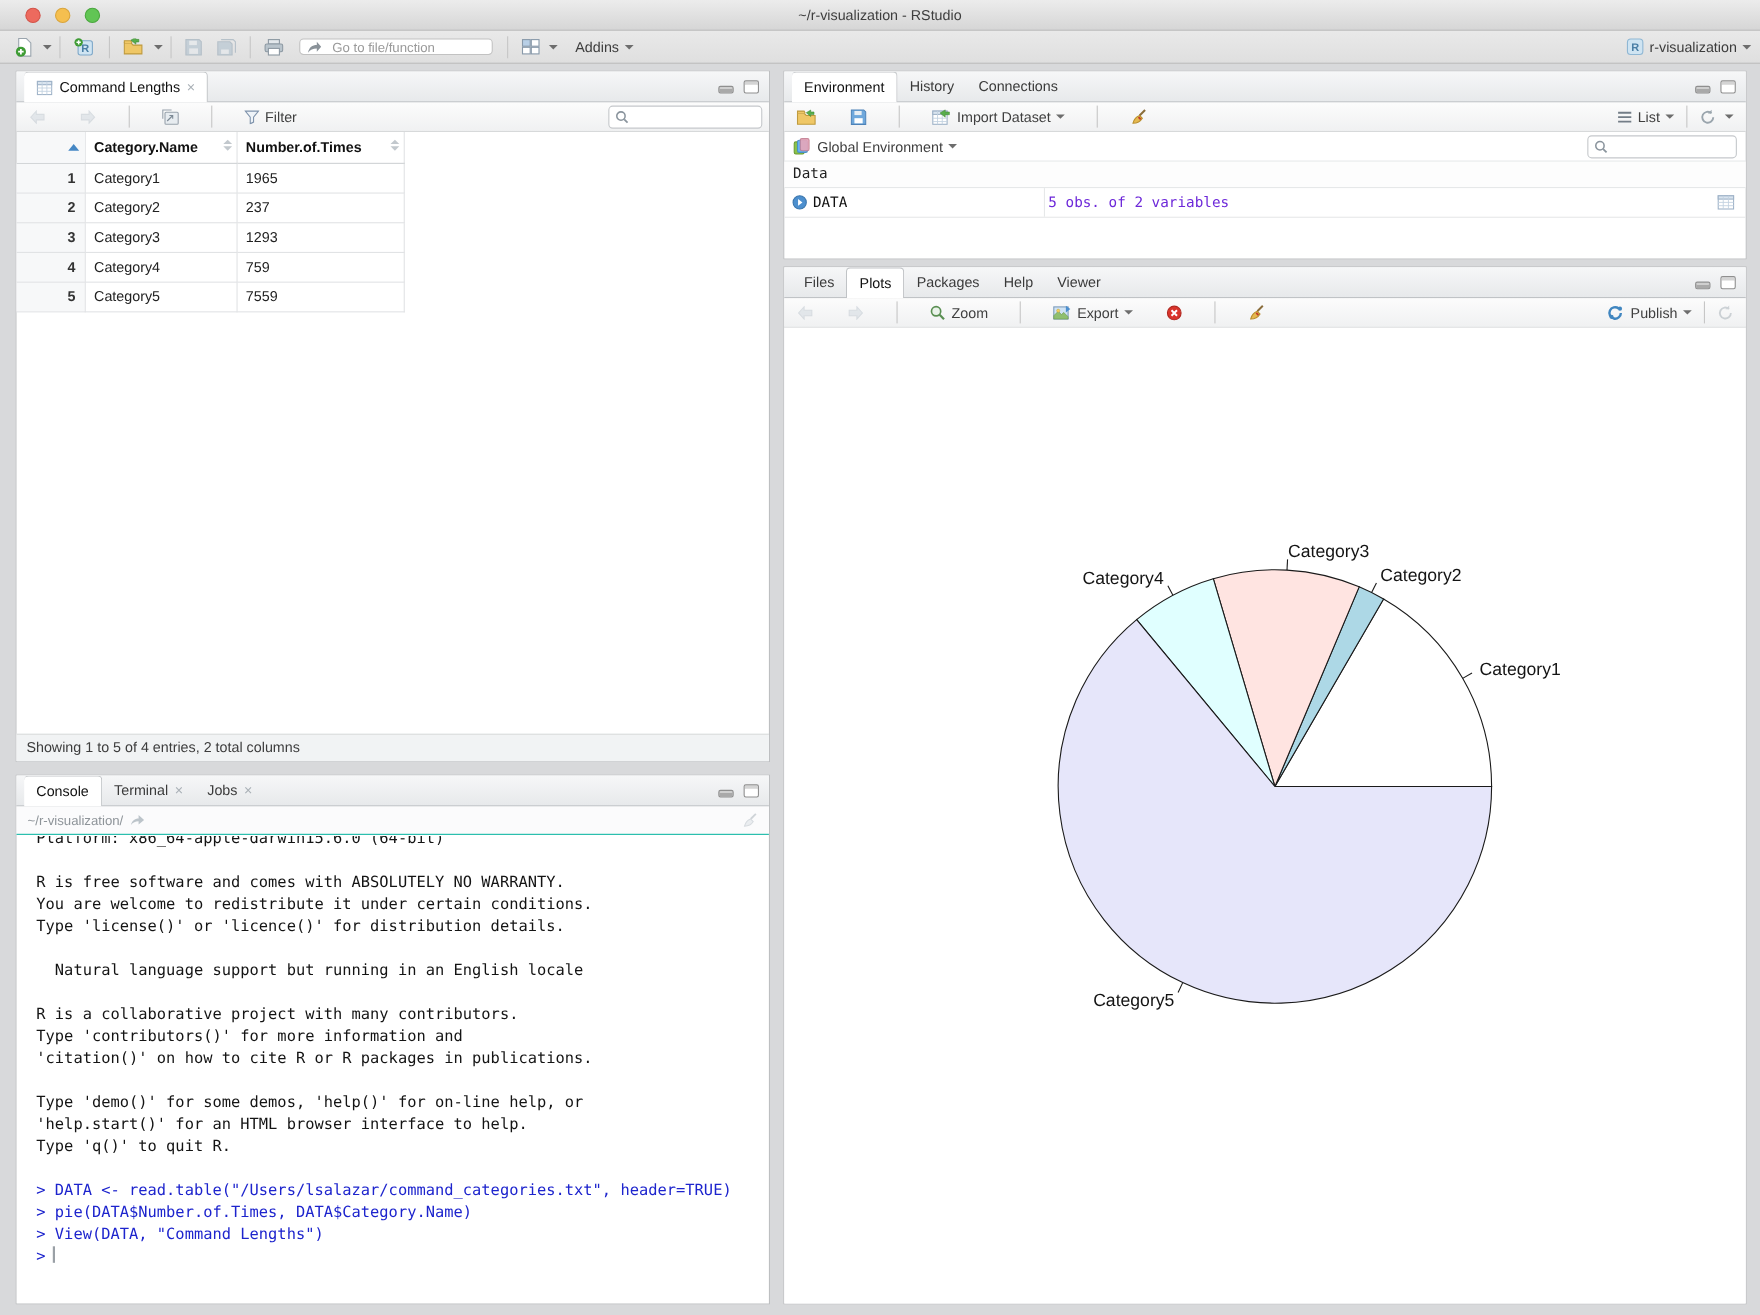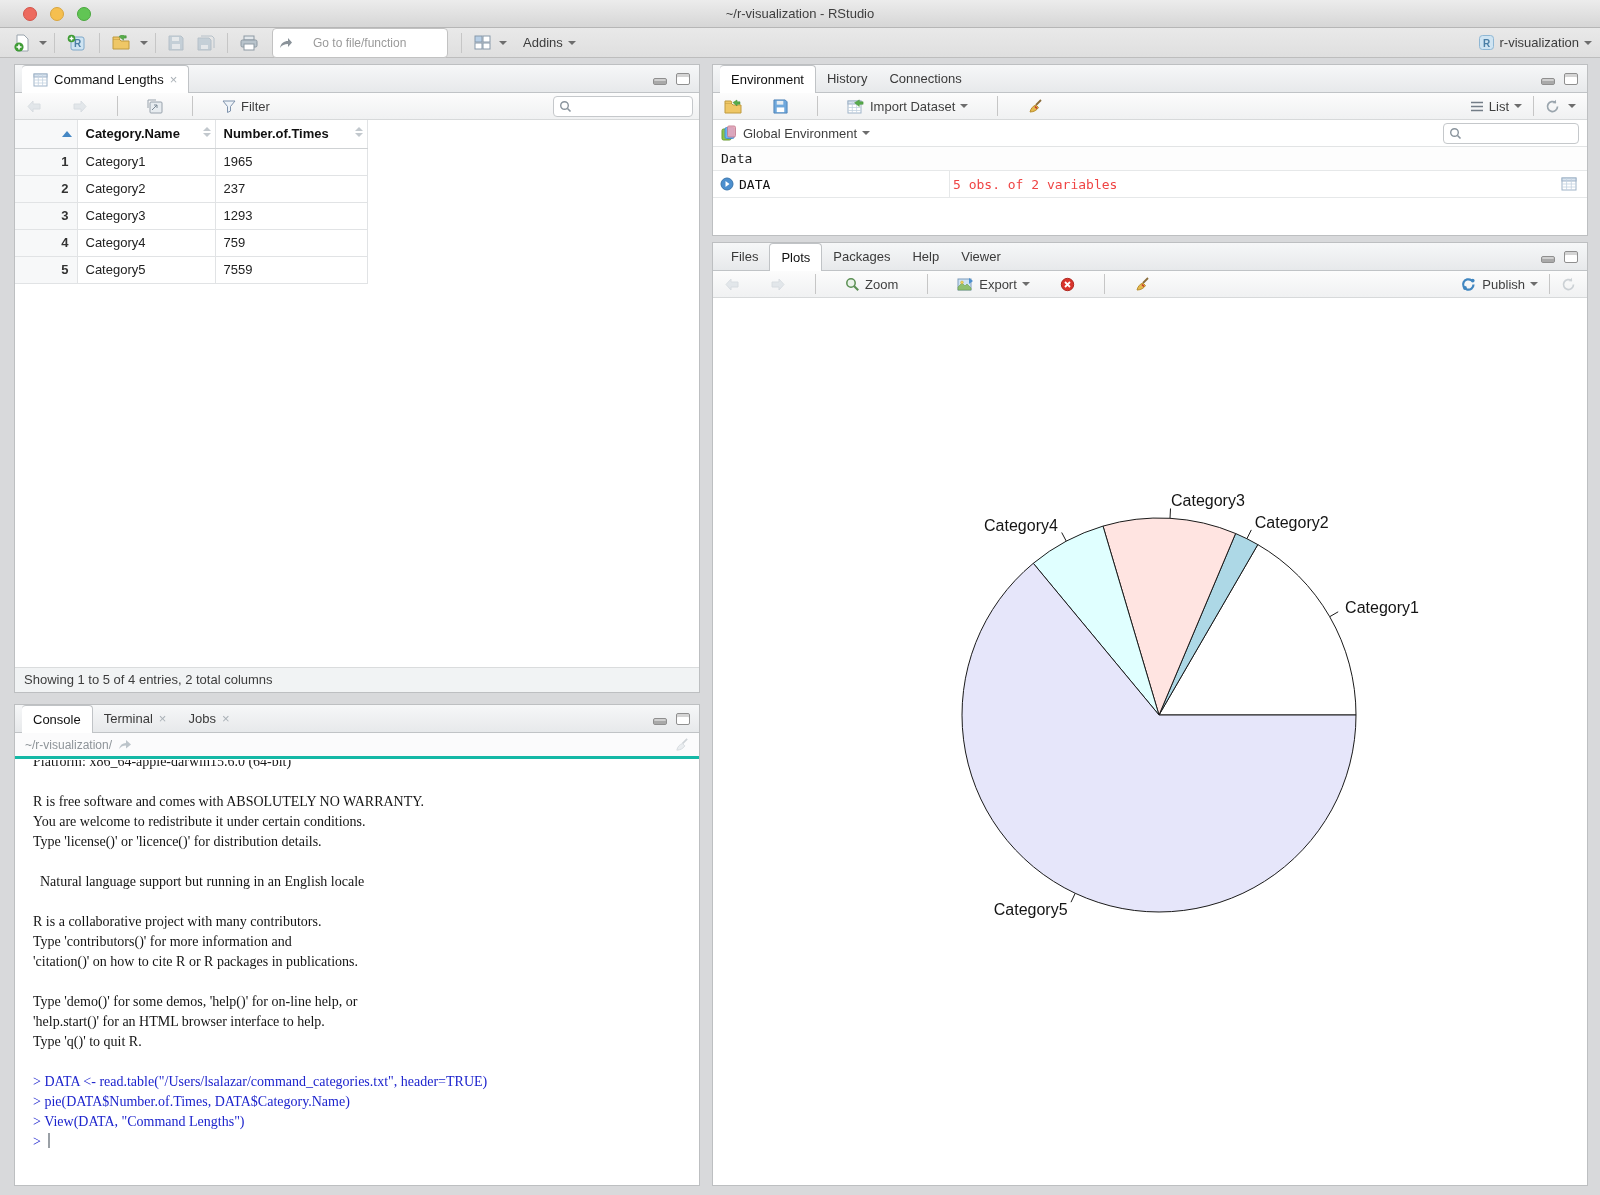--- a/index.html
+++ b/index.html
@@ -16,22 +16,22 @@
   .win-title { position:absolute; left:0; right:0; top:0; height:28px; line-height:28px;
     text-align:center; font-size:13px; color:#3e3e3e; }
 
   .main-toolbar { position:absolute; left:0; top:28px; width:1600px; height:30px;
     background:linear-gradient(#e9e9e9,#dfdfdf); border-bottom:1px solid #bdbdbd;
     display:flex; align-items:center; padding:0 8px; gap:3px; }
   .mt-right { margin-left:auto; display:flex; align-items:center; gap:6px; }
   .caret { width:0; height:0; border-left:4px solid transparent; border-right:4px solid transparent;
     border-top:4px solid #6d6d6d; display:inline-block; }
   .sep-v { width:1px; height:20px; background:#c6c6c6; margin:0 4px; }
-  .goto-box { display:flex; align-items:center; width:176px; height:30px; background:#fff;
-    border:1px solid #c2c2c2; border-radius:4px; padding:0 6px; gap:21px; margin:0 6px; }
+  .goto-box { display:flex; align-items:center; width:176px; height:15px; background:#fff;
+    border:1px solid #c2c2c2; border-radius:4px; padding:0 6px; gap:10px; margin:0 6px; }
   .goto-box input { border:none; outline:none; width:120px; font-size:12px; color:#444;
     font-family:"Liberation Sans",sans-serif; background:transparent; }
   .goto-box input::placeholder { color:#9a9a9a; }
   .tool-label { font-size:13px; color:#3c3c3c; }
   .proj-chip { display:flex; align-items:center; gap:5px; font-size:13px; color:#3c3c3c; }
 
   
   .pane { position:absolute; background:#fff; border:1px solid #bdbfc1; }
   #pane-viewer  { left:14px; top:64px;  width:686px; height:629px; }
   #pane-console { left:14px; top:704px; width:686px; height:482px; }
@@ -79,31 +79,31 @@
   .dv-status { position:absolute; left:0; right:0; bottom:0; height:25px; background:#f1f3f4;
     border-top:1px solid #dadcdd; font-size:13px; color:#3d3d3d; line-height:24px; padding-left:9px; }
 
   
   .scopebar { height:27px; border-bottom:1px solid #e2e4e5; display:flex; align-items:center;
     padding:0 8px; gap:6px; font-size:13px; color:#333; }
   .env-section { height:24px; line-height:24px; border-bottom:1px solid #e6e8e9; font-size:13px;
     color:#1e1e1e; padding-left:8px; background:#fdfdfd; font-family:"DejaVu Sans Mono",monospace; }
   .env-row { position:relative; height:27px; border-bottom:1px solid #e6e8e9; display:flex; align-items:center; }
   .env-name { position:absolute; left:26px; font-family:"DejaVu Sans Mono",monospace; font-size:13px; color:#111; }
-  .env-desc { position:absolute; left:240px; font-family:"DejaVu Sans Mono",monospace; font-size:13px; color:#ef4444; }
+  .env-desc { position:absolute; left:240px; font-family:"DejaVu Sans Mono",monospace; font-size:13px; color:#6d28d9; }
   .env-row .vline { position:absolute; left:236px; top:0; bottom:0; width:1px; background:#e6e8e9; }
   .env-row .grid-ic { position:absolute; right:10px; top:6px; }
 
   
-  .pathbar { height:26px; border-bottom:3px solid #14b8a6; display:flex; align-items:center;
+  .pathbar { height:26px; border-bottom:1px solid #14b8a6; display:flex; align-items:center;
     padding:0 10px; gap:6px; font-size:12px; color:#8e9499; background:#fbfbfc; }
   .console-body { position:absolute; left:0; right:0; top:55px; bottom:0; overflow:hidden;
     padding:2px 0 0 18px; font-family:"DejaVu Sans Mono","Liberation Mono",monospace;
     font-size:14px; color:#141414; }
-  .cline { height:20px; line-height:20px; white-space:pre;font-family:Liberation Serif, serif; }
+  .cline { height:20px; line-height:20px; white-space:pre; }
   .cline.clip { margin-top:-10px; }
   .cline.cmd { color:#1d24cd; }
   .cursor { display:inline-block; width:2px; height:15px; background:#9aa0a6; vertical-align:-2px; margin-left:7px; }
 
   
   .plot-area { position:absolute; left:0; right:0; top:55px; bottom:0; background:#fff; }
   #pie-svg { position:absolute; left:0; top:0; }
   #pie-svg text { font-family:"Liberation Sans",sans-serif; font-size:16px; fill:#141414; }
 
   .icon { display:inline-block; }

